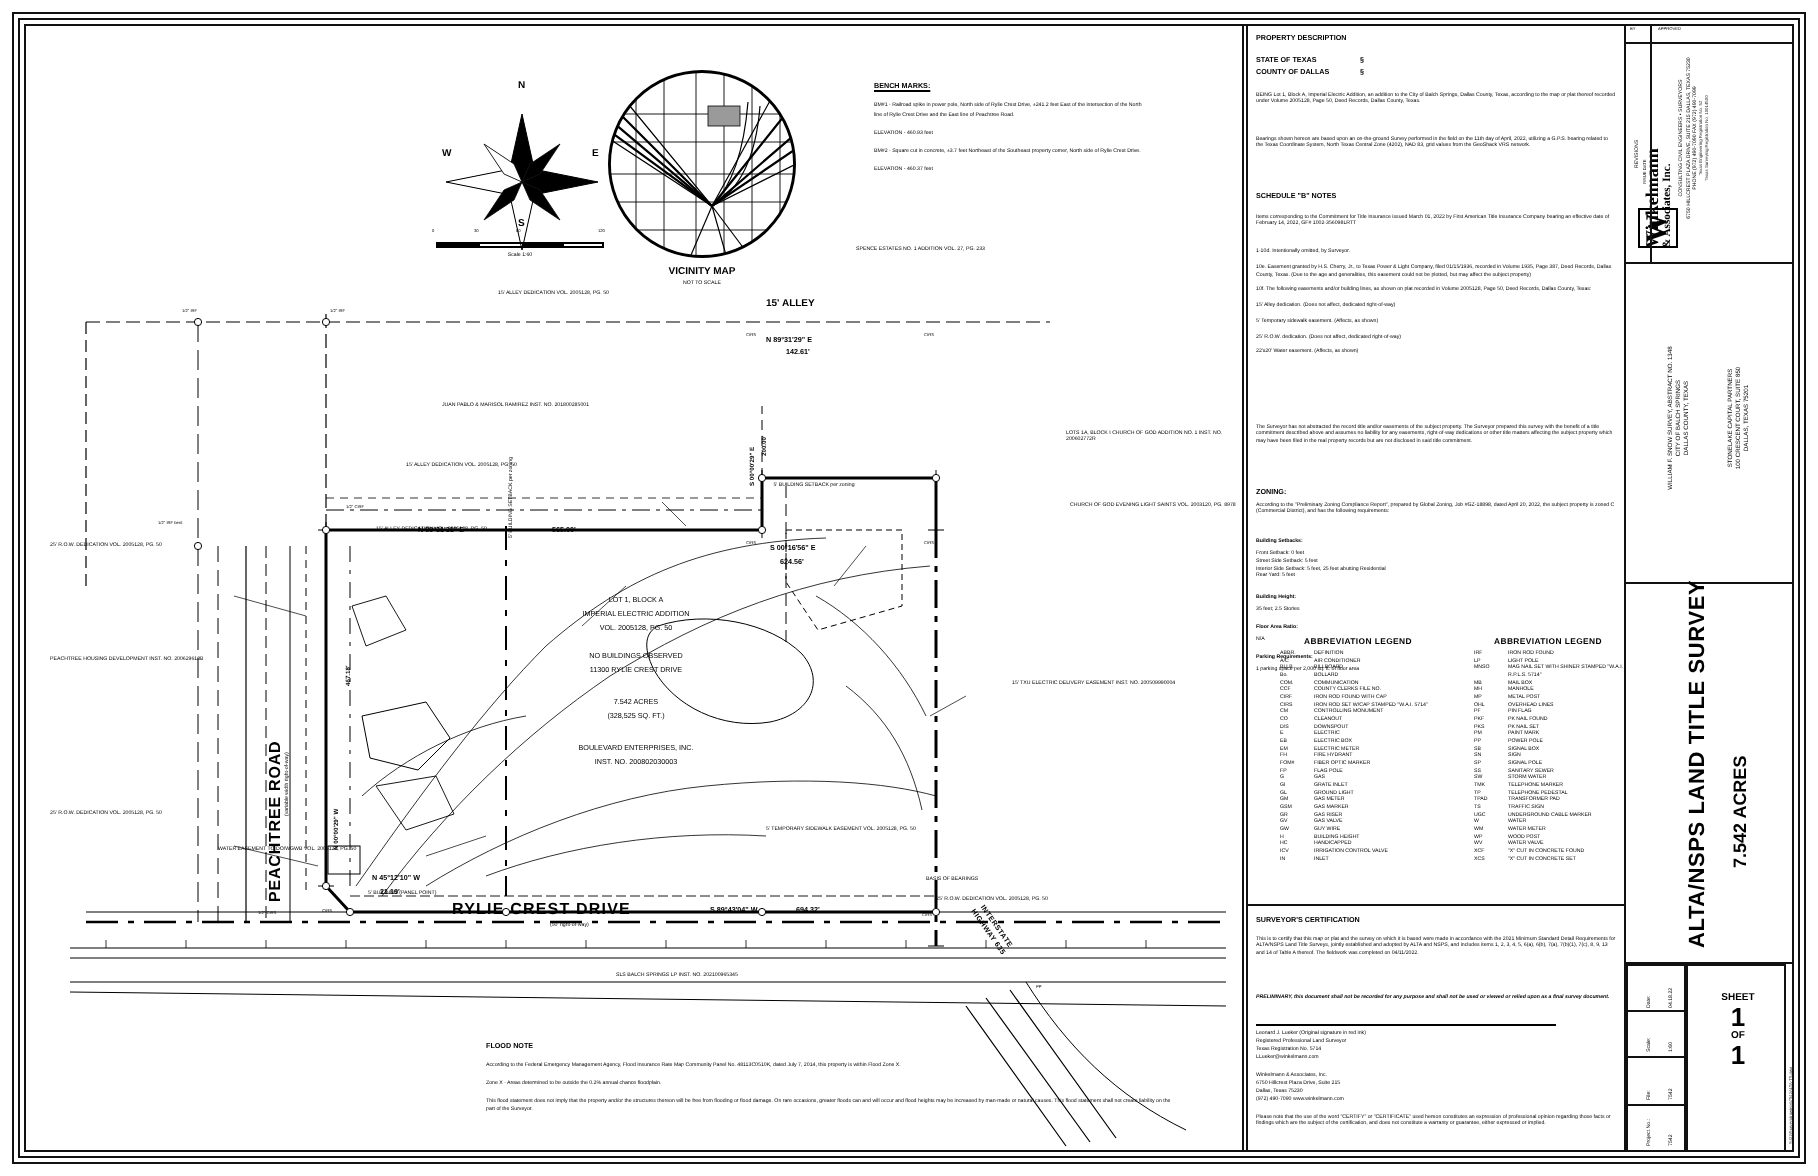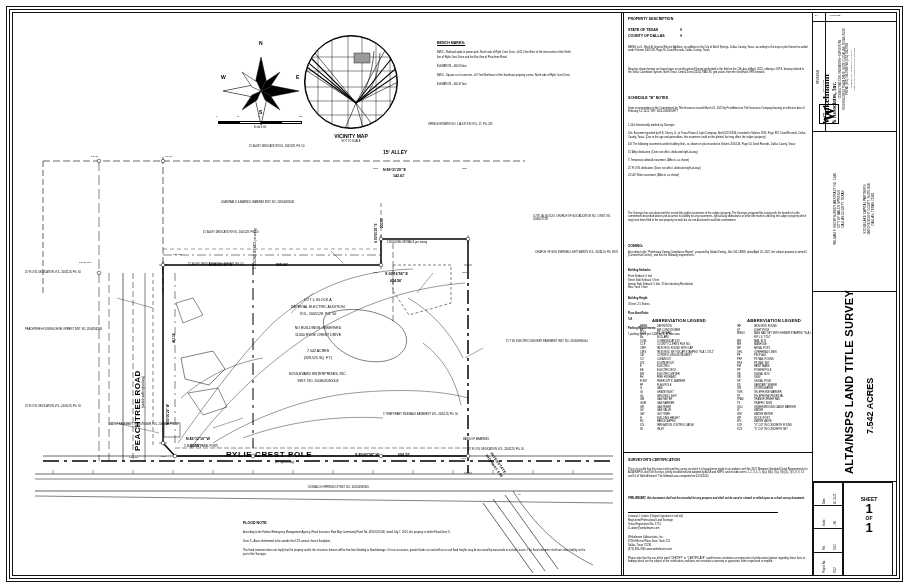--- a/index.html
+++ b/index.html
@@ -352,21 +352,21 @@
 SETBACK
 per zoning</div>
     <div class="t2 fs25" style="left:241px; top:256px; transform-origin:0 0; transform:rotate(-90deg);">5' BUILDING SETBACK
 per zoning</div>
     <div class="t2 fs25" style="left:171px; top:432px;">5' BUILDING
 (PANEL POINT)</div>
 
     <div class="t fs8 b" style="left:120px; top:438px; transform-origin:0 0; transform:rotate(-90deg); letter-spacing:.4px;">PEACHTREE ROAD</div>
     <div class="t fs25" style="left:129px; top:395px; transform-origin:0 0; transform:rotate(-90deg);">(variable width right-of-way)</div>
 
-    <div class="t fs8 b" style="left:213px; top:437px; letter-spacing:.6px;">RYLIE CREST POLE</div>
+    <div class="t fs8 b" style="left:213px; top:437px; letter-spacing:.6px;">RYLIE CREST DRIVE</div>
     <div class="t fs25" style="left:262px; top:448px;">(50' right-of-way)</div>
 
     <div class="t2 fs35 b ctr" style="left:463px; top:447px; width:40px; transform-origin:center; transform:rotate(55deg); letter-spacing:.3px;">INTERSTATE
 HIGHWAY 635</div>
 
     <div class="t fs35 b" style="left:196px; top:250px;">N 89°31'31" E</div>
     <div class="t fs35 b" style="left:263px; top:250px;">565.00'</div>
 
     <div class="t fs35 b" style="left:370px; top:155px;">N 89°31'29" E</div>
     <div class="t fs35 b" style="left:380px; top:161px;">142.61'</div>

